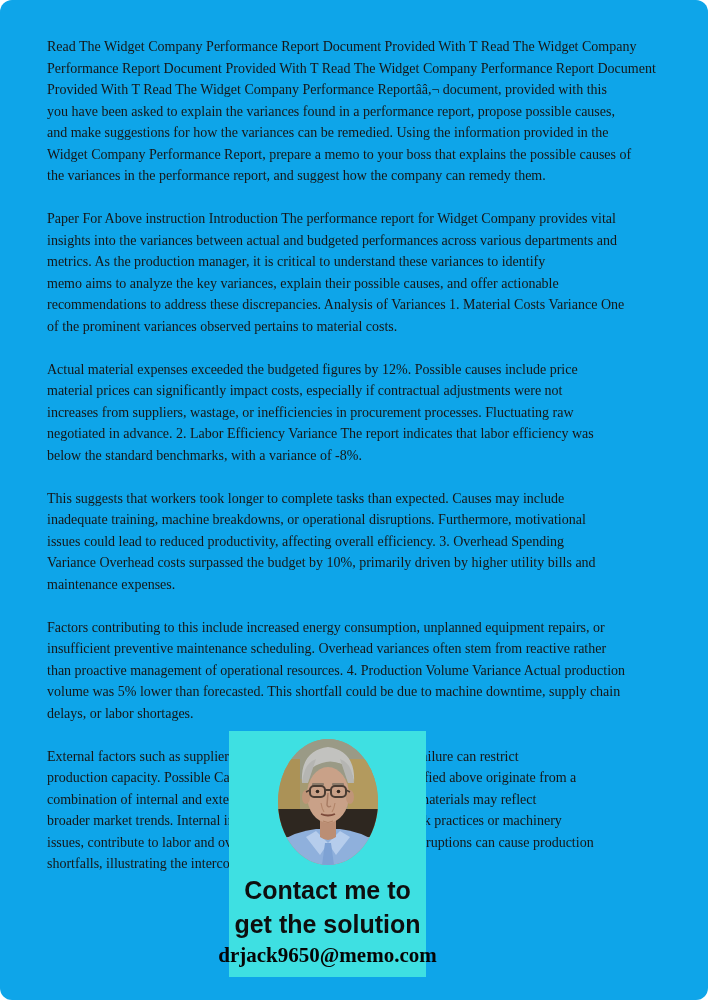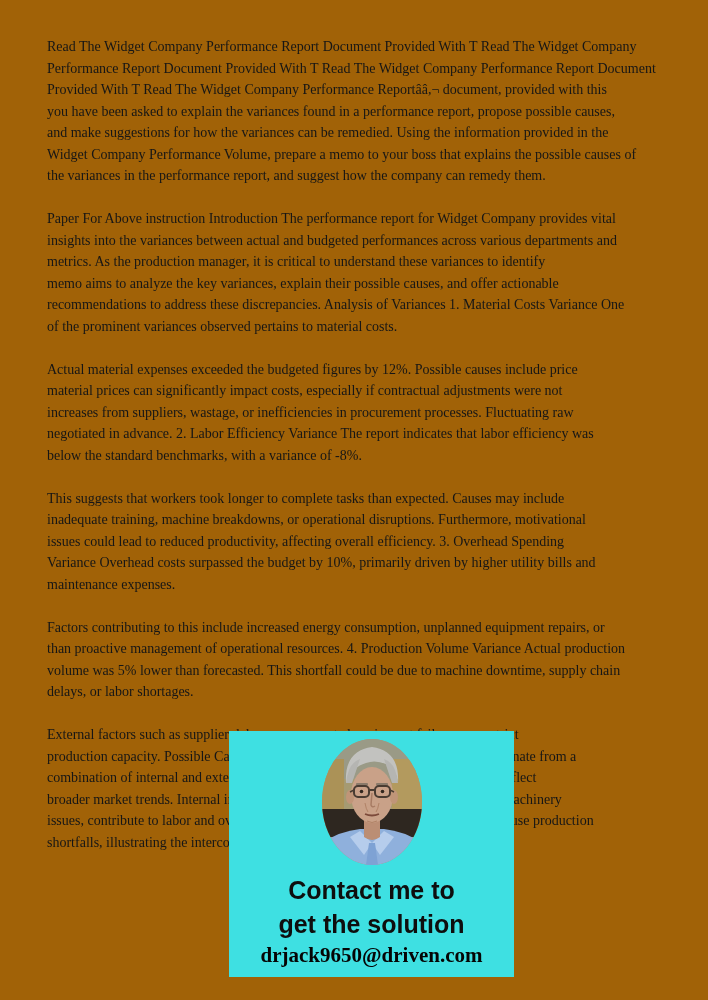--- a/index.html
+++ b/index.html
@@ -4,23 +4,24 @@
 <style>
   html, body {
     margin: 0;
     padding: 0;
     background: #ffffff;
   }
   .page {
     position: relative;
     width: 708px;
     height: 1000px;
-    background: #a16207;
+    background: #0ea5e9;
     overflow: hidden;
     font-family: "Liberation Serif", serif;
+    border-radius: 12px;
   }
   .document-body {
     position: absolute;
     left: 47px;
     top: 36px;
     width: 640px;
     color: #161616;
     font-size: 14px;
     line-height: 21.5px;
   }
@@ -28,21 +29,21 @@
     margin: 0 0 21.5px 0;
   }
   .line {
     height: 21.5px;
     white-space: nowrap;
   }
   .promo-overlay {
     position: absolute;
     left: 229px;
     top: 731px;
-    width: 285px;
+    width: 197px;
     height: 246px;
     background: #3ee0e2;
     z-index: 5;
     display: flex;
     flex-direction: column;
     align-items: center;
     text-align: center;
   }
   .portrait-wrap {
     margin-top: 8px;
@@ -72,21 +73,21 @@
 <div class="page">
 
   <div class="document-body" style="color: rgb(22, 22, 22);">
 
   <div class="paragraph">
         <div class="line">Read The Widget Company Performance Report Document Provided With T Read The Widget Company</div>
         <div class="line">Performance Report Document Provided With T Read The Widget Company Performance Report Document</div>
         <div class="line">Provided With T Read The Widget Company Performance Reportââ,¬ document, provided with this</div>
         <div class="line">you have been asked to explain the variances found in a performance report, propose possible causes,</div>
         <div class="line">and make suggestions for how the variances can be remedied. Using the information provided in the</div>
-        <div class="line">Widget Company Performance Volume, prepare a memo to your boss that explains the possible causes of</div>
+        <div class="line">Widget Company Performance Report, prepare a memo to your boss that explains the possible causes of</div>
         <div class="line">the variances in the performance report, and suggest how the company can remedy them.</div>
       </div>
       <div class="paragraph">
         <div class="line">Paper For Above instruction Introduction The performance report for Widget Company provides vital</div>
         <div class="line">insights into the variances between actual and budgeted performances across various departments and</div>
         <div class="line">metrics. As the production manager, it is critical to understand these variances to identify</div>
         <div class="line">memo aims to analyze the key variances, explain their possible causes, and offer actionable</div>
         <div class="line">recommendations to address these discrepancies. Analysis of Variances 1. Material Costs Variance One</div>
         <div class="line">of the prominent variances observed pertains to material costs.</div>
       </div>
@@ -99,20 +100,21 @@
       </div>
       <div class="paragraph">
         <div class="line">This suggests that workers took longer to complete tasks than expected. Causes may include</div>
         <div class="line">inadequate training, machine breakdowns, or operational disruptions. Furthermore, motivational</div>
         <div class="line">issues could lead to reduced productivity, affecting overall efficiency. 3. Overhead Spending</div>
         <div class="line">Variance Overhead costs surpassed the budget by 10%, primarily driven by higher utility bills and</div>
         <div class="line">maintenance expenses.</div>
       </div>
       <div class="paragraph">
         <div class="line">Factors contributing to this include increased energy consumption, unplanned equipment repairs, or</div>
+        <div class="line">insufficient preventive maintenance scheduling. Overhead variances often stem from reactive rather</div>
         <div class="line">than proactive management of operational resources. 4. Production Volume Variance Actual production</div>
         <div class="line">volume was 5% lower than forecasted. This shortfall could be due to machine downtime, supply chain</div>
         <div class="line">delays, or labor shortages.</div>
       </div>
       <div class="paragraph">
         <div class="line">External factors such as supplier delays or unexpected equipment failure can restrict</div>
         <div class="line">production capacity. Possible Causes of Variances The issues identified above originate from a</div>
         <div class="line">combination of internal and external factors. Higher prices of raw materials may reflect</div>
         <div class="line">broader market trends. Internal inefficiencies, such as outdated work practices or machinery</div>
         <div class="line">issues, contribute to labor and overhead variances. Supply chain disruptions can cause production</div>
@@ -171,16 +173,16 @@
           <path d="M43,75 Q50,78 57,75" stroke="#7c4a3a" stroke-width="1.8" fill="none"></path>
 
           <path d="M45,82 Q50,85 55,82" stroke="#b08266" stroke-width="1" fill="none"></path>
         </g>
       </svg>
     </div>
     <div class="headline" style="color: rgb(14, 14, 14);">
       <div>Contact me to</div>
       <div>get the solution</div>
     </div>
-    <div class="email">drjack9650@driven.com</div>
+    <div class="email">drjack9650@memo.com</div>
   </div>
 
 </div>
 
 </body></html>

